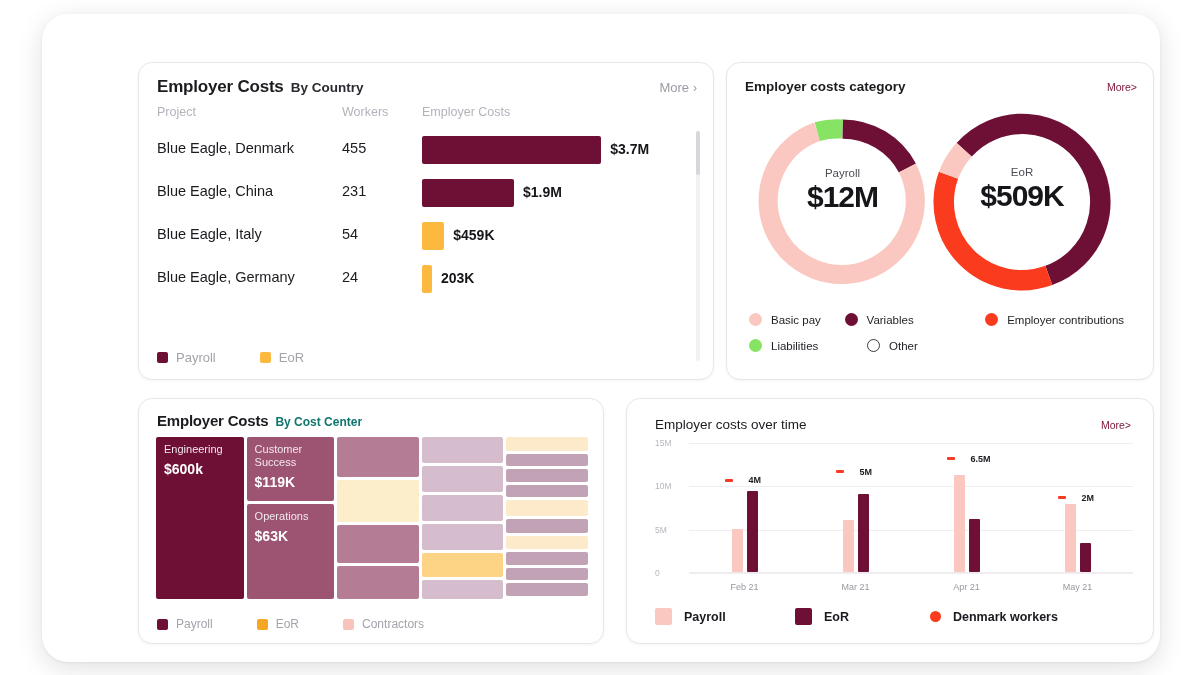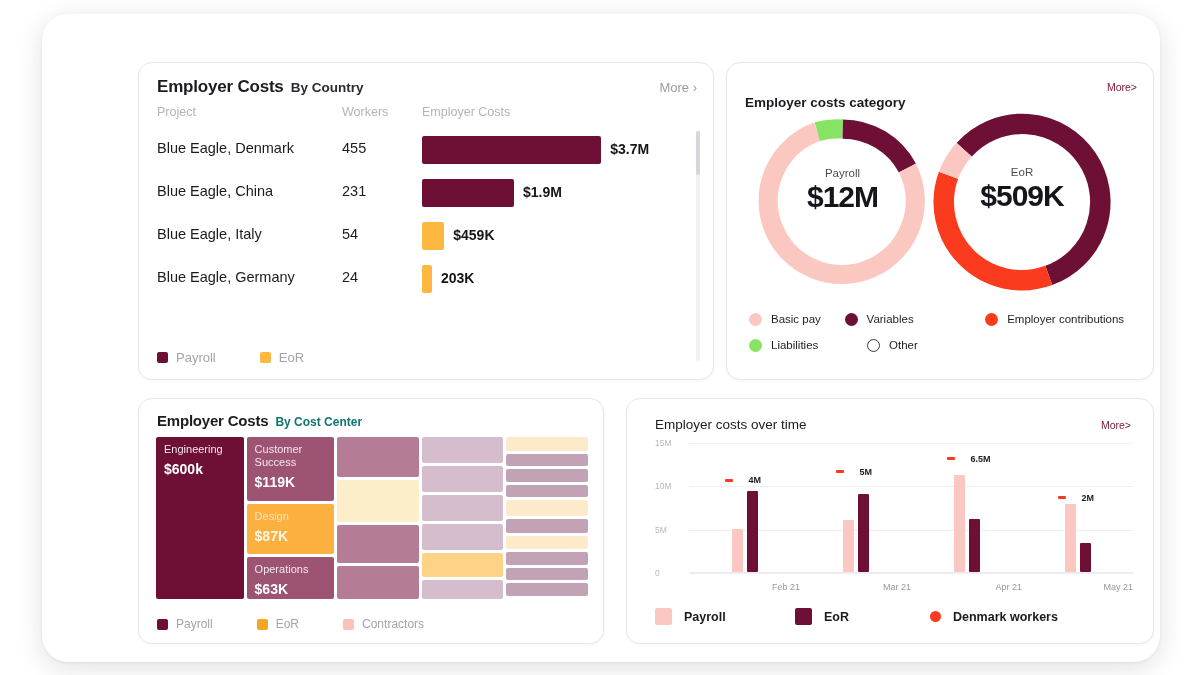--- a/index.html
+++ b/index.html
@@ -55,36 +55,36 @@
 
   .c1-scroll-track { position:absolute; right:13px; top:68px; width:4px; height:230px; background:#f2f0f4; border-radius:2px; }
   .c1-scroll-thumb { position:absolute; right:13px; top:68px; width:4px; height:44px; background:#d8d5dd; border-radius:2px; cursor:pointer; }
 
   .c1-legend { position:absolute; left:18px; bottom:14px; display:flex; align-items:center; gap:44px; }
   .lg { display:flex; align-items:center; gap:8px; font-size:13px; color:#a5a2ab; }
   .sw { width:11px; height:11px; border-radius:2px; display:inline-block; }
 
   
   #card-donut { left: 684px; top: 48px; width: 428px; height: 318px; }
-  .c2-title { position:absolute; left:18px; top:16px; font-size:13.5px; font-weight:bold; color:#1b1b20;margin-top:16px; }
+  .c2-title { position:absolute; left:18px; top:16px; font-size:13.5px; font-weight:bold; color:#1b1b20; }
   .more-maroon { position:absolute; right:16px; top:18px; font-size:10.5px; color:#7d1338; cursor:pointer; white-space:nowrap; }
 
   .donuts { position:absolute; left:0; right:0; top:44px; height:200px; }
   .donut { position:absolute; width:175px; height:175px; }
   #donut-payroll { left:28px; top:8px; }
   #donut-eor { left:202px; top:2px; width:186px; height:186px; }
   .donut svg { width:100%; height:100%; display:block; }
   .donut-label { position:absolute; width:100%; text-align:center; }
   .donut-cap { font-size:11.5px; color:#4b4b52; }
   .donut-val { font-size:30px; font-weight:bold; color:#15151a; letter-spacing:-1px; margin-top:1px; }
   #donut-eor .donut-val { font-size:30px; }
 
   .c2-legend { position:absolute; left:22px; top:250px; right:14px; }
   .c2-legrow { display:flex; align-items:center; margin-bottom:13px; }
-  .c2-item { display:flex; gap:9px; font-size:11.5px; color:#1e1e24; }
+  .c2-item { display:flex; align-items:center; gap:9px; font-size:11.5px; color:#1e1e24; }
   .dot { width:13px; height:13px; border-radius:50%; display:inline-block; flex:none; }
   .dot.hollow { background:#fff; border:1.6px solid #3b3b42; }
   .c2-item.p1 { width:118px; }
   .c2-item.p2 { width:190px;margin-left:45px; }
 
   
   #card-tree { left: 96px; top: 384px; width: 466px; height: 246px; }
   .c3-head { position:absolute; left:18px; top:13px; display:flex; align-items:baseline; }
   .c3-title { font-size:15px; font-weight:bold; color:#1b1b20; letter-spacing:-0.2px; }
   .c3-sub { font-size:12px; font-weight:bold; color:#0f766e; margin-left:7px; }
@@ -105,21 +105,21 @@
   #card-bars { left: 584px; top: 384px; width: 528px; height: 246px; }
   .c4-title { position:absolute; left:28px; top:18px; font-size:13.5px; color:#1b1b20; }
   .c4-more { position:absolute; right:22px; top:20px; font-size:10.5px; color:#7d1338; cursor:pointer; }
 
   .plot { position:absolute; left:28px; top:44px; width:478px; height:130px; }
   .ytick { position:absolute; left:0; width:30px; text-align:left; font-size:8.5px; color:#b9b5bd; transform:translateY(-50%); }
   .gridline { position:absolute; left:34px; right:0; height:1px; background:#f0eef2; }
   .xaxis { position:absolute; left:34px; right:0; bottom:0; height:1px; background:#eceaee; }
   .group { position:absolute; bottom:1px; }
   .gbar { position:absolute; bottom:0; width:11px; border-radius:1px; }
-  .xlabel { position:absolute; bottom:-20px; width:100%; text-align:right; font-size:9px; color:#9a969f; white-space:nowrap; }
+  .xlabel { position:absolute; bottom:-20px; width:100%; text-align:center; font-size:9px; color:#9a969f; white-space:nowrap; }
   .marker { position:absolute; display:flex; align-items:center; gap:16px; white-space:nowrap; }
   .marker .mdash { width:8px; height:3px; background:#f63b24; border-radius:1px; display:inline-block; }
   .marker .mtxt { font-size:9px; font-weight:bold; color:#1b1b20; }
 
   .c4-legend { position:absolute; left:28px; bottom:18px; display:flex; align-items:center; }
   .c4-item { display:flex; align-items:center; gap:12px; font-size:12.5px; font-weight:bold; color:#1a1a20; }
   .c4-item.a { width:140px; }
   .c4-item.b { width:135px; }
   .sw-lg { width:17px; height:17px; border-radius:2px; display:inline-block; flex:none; }
   .dot-lg { width:11px; height:11px; border-radius:50%; display:inline-block; flex:none; }
@@ -274,26 +274,20 @@
               <div class="tile-val">$600k</div>
             </div>
           </div>
         </div>
 
         <div class="tcol" style="width:88px;">
           <div class="tile" style="height:64px; background:#9d5372;">
             <div class="tile-txt">
               <div class="tile-name">Customer Success</div>
               <div class="tile-val">$119K</div>
-            </div>
-          </div>
-          <div class="tile" style="height:50px; background:#fbb040;">
-            <div class="tile-txt">
-              <div class="tile-name dim">Design</div>
-              <div class="tile-val dim">$87K</div>
             </div>
           </div>
           <div class="tile" style="flex:1; background:#9d5372;">
             <div class="tile-txt">
               <div class="tile-name">Operations</div>
               <div class="tile-val">$63K</div>
             </div>
           </div>
         </div>
 

